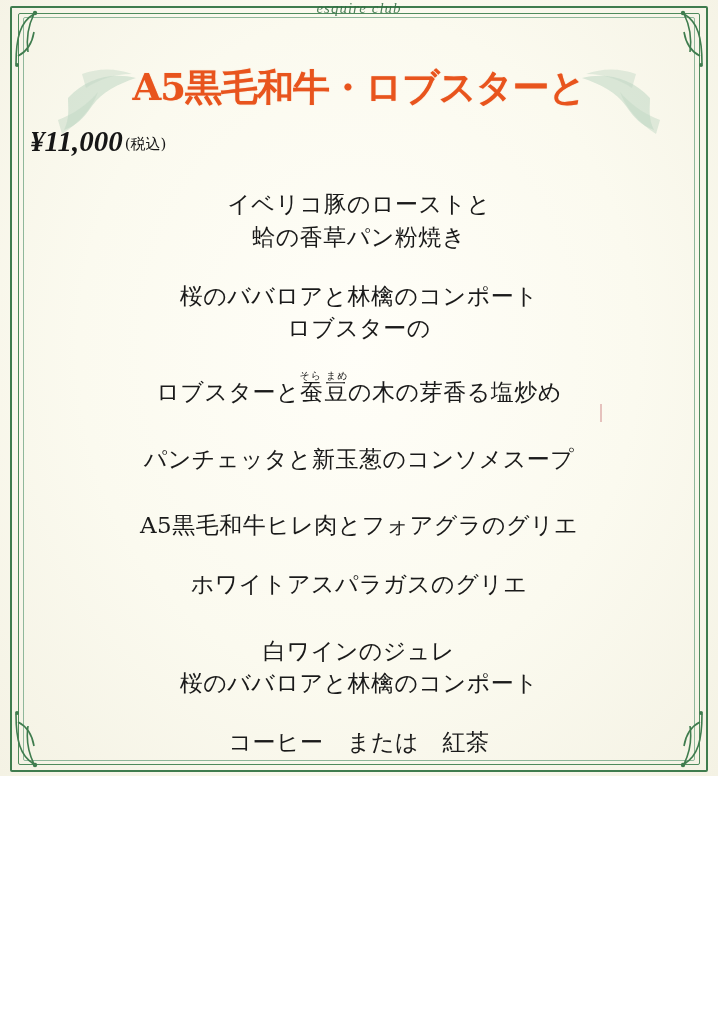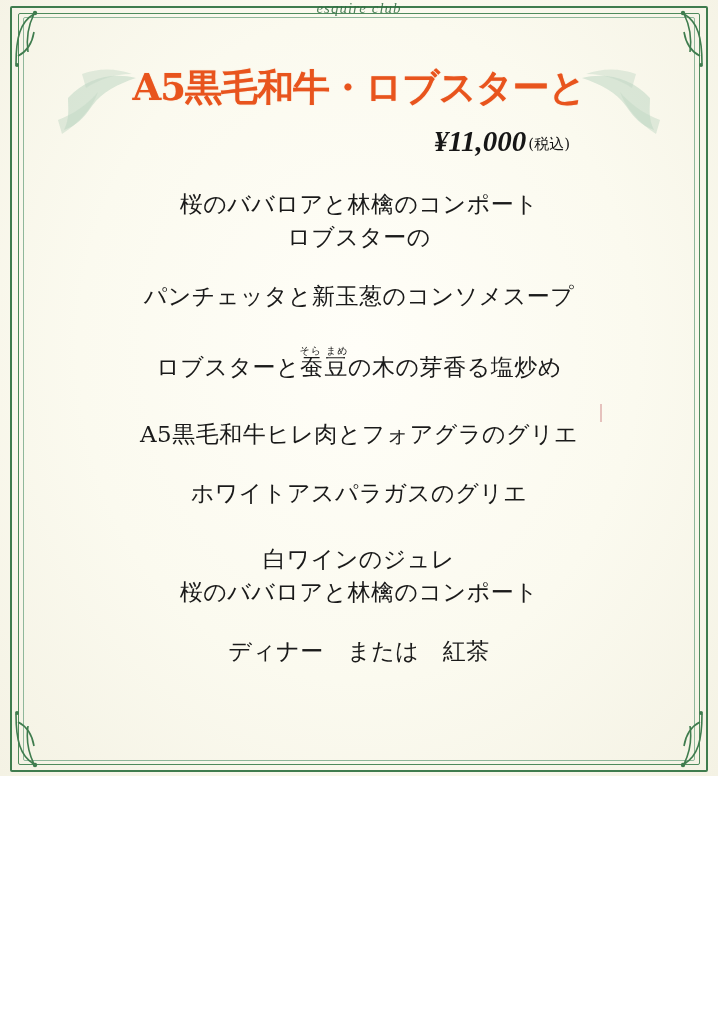--- a/index.html
+++ b/index.html
@@ -104,21 +104,21 @@
     line-height: 1.28;
     color: #e8541d;
     letter-spacing: -1px;
     text-shadow: 0 0 1px rgba(232,84,29,.45);
   }
   .title .line2 { letter-spacing: 2px; }
 
   .price-row {
     margin-top: 14px;
     padding-right: 118px;
-    text-align: right;
+    text-align: left;
     color: #161616;
     white-space: nowrap;
   }
   .price {
     font-family: "Liberation Serif", serif;
     font-style: italic;
     font-weight: bold;
     font-size: 29px;
     letter-spacing: 0px;
   }
@@ -225,50 +225,54 @@
         <div class="line1">A5黒毛和牛・ロブスターと</div>
       </div>
     </div>
 
     <div class="price-row">
       <span class="price">¥11,000</span><span class="price-tax">(税込)</span>
     </div>
 
     <div class="courses">
 
+      <div class="course">
+        <div class="ln">イベリコ豚のローストと</div>
+        <div class="ln">蛤の香草パン粉焼き</div>
+      </div>
 
       <div class="course">
         <div class="ln">桜のババロアと林檎のコンポート</div>
         <div class="ln">ロブスターの</div>
-      </div>
-
-      <div class="course gap-lg">
-        <div class="ln">パンチェッタと新玉葱のコンソメスープ</div>
       </div>
 
       <div class="course gap-lg">
         <div class="ln">
           <span>ロブスターと</span><ruby><span>蚕豆</span><rt>そら まめ</rt></ruby><span>の木の芽香る塩炒め</span>
         </div>
       </div>
 
+      <div class="course gap-lg">
+        <div class="ln">パンチェッタと新玉葱のコンソメスープ</div>
+      </div>
+
       <div class="course">
         <div class="ln">A5黒毛和牛ヒレ肉とフォアグラのグリエ</div>
       </div>
 
       <div class="course gap-lg">
         <div class="ln">ホワイトアスパラガスのグリエ</div>
       </div>
 
       <div class="course">
         <div class="ln">白ワインのジュレ</div>
         <div class="ln">桜のババロアと林檎のコンポート</div>
       </div>
 
       <div class="course final">
-        <div class="ln">ディナー　または　紅茶</div>
+        <div class="ln">コーヒー　または　紅茶</div>
       </div>
 
     </div>
   </div>
 
   <div class="speck" style="left:600px; top:404px; width:2px; height:18px;"></div>
 </div>
 
 </body></html>

